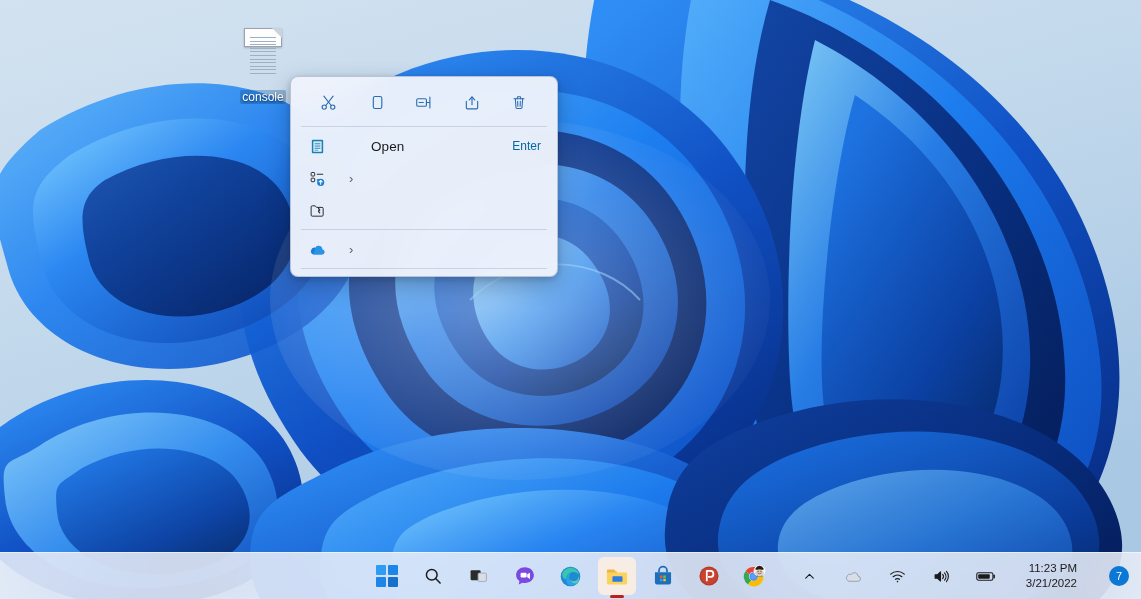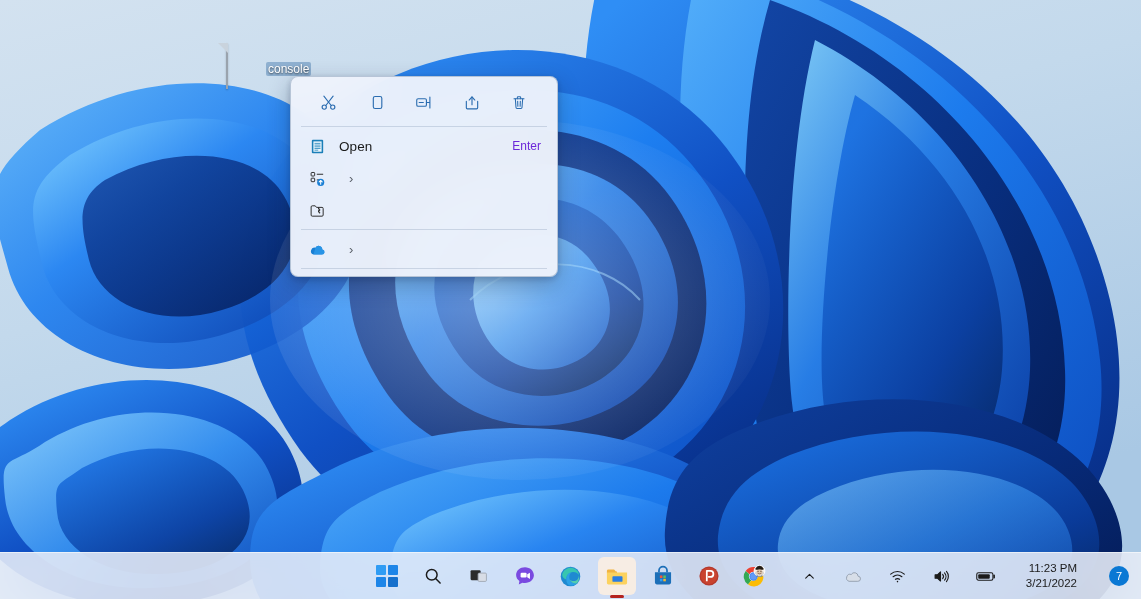--- a/index.html
+++ b/index.html
@@ -12,21 +12,21 @@
   #desktop {
     position: relative; width: 1141px; height: 599px;
     background: linear-gradient(160deg,#cfe0ef 0%,#c3d8ec 28%,#b9d2e9 55%,#aeccE6 100%);
     overflow: hidden;
   }
   #wp-wrap { position:absolute; inset:0; }
 
   
   #desktop-icon {
     position: absolute; left: 226px; top: 28px; width: 74px; height: 76px;
-    display: flex; flex-direction: row; align-items: center; cursor: default; gap: 38px;
+    display: flex; flex-direction: column; align-items: center; cursor: default; gap: 38px;
   }
   #desktop-icon .doc {
     width: 38px; height: 46px; background: #fdfdfd;
     border: 1px solid #9aa3ad; position: relative;
     box-shadow: 0 1px 2px rgba(0,0,0,.22);
   }
   #desktop-icon .doc::before {
     content:""; position:absolute; right:-1px; top:-1px;
     border-width: 0 10px 10px 0; border-style: solid;
     border-color: transparent #c9d3dd transparent transparent;
@@ -64,22 +64,22 @@
 
   .cm-item {
     display: flex; align-items: center; height: 32px;
     padding: 0 12px 0 12px; margin: 0 4px; border-radius: 4px;
     cursor: default; position: relative;
   }
   .cm-ico {
     width: 20px; height: 20px; margin-right: 12px;
     display:flex; align-items:center; justify-content:center; flex: 0 0 20px;
   }
-  .cm-label { font-size: 13.5px; color: #1b1b1b; flex: 1 1 auto; letter-spacing: .1px; }
-  .cm-accel { font-size: 12px; color: #6d28d9; margin-left: 10px; }
+  .cm-label { font-size: 13.5px; color: #1b1b1b; flex: 1 1 auto; letter-spacing: .1px; margin-left: 32px; }
+  .cm-accel { font-size: 12px; color: #0369a1; margin-left: 10px; }
   .cm-chev { font-size: 13px; color: #5a6068; margin-left: 10px; line-height: 1; }
 
   
   #taskbar {
     position: absolute; left: 0; bottom: 0; width: 1141px; height: 47px;
     background: rgba(235,240,249,.86);
     backdrop-filter: blur(30px);
     border-top: 1px solid rgba(255,255,255,.55);
     display: flex; align-items: center;
   }

